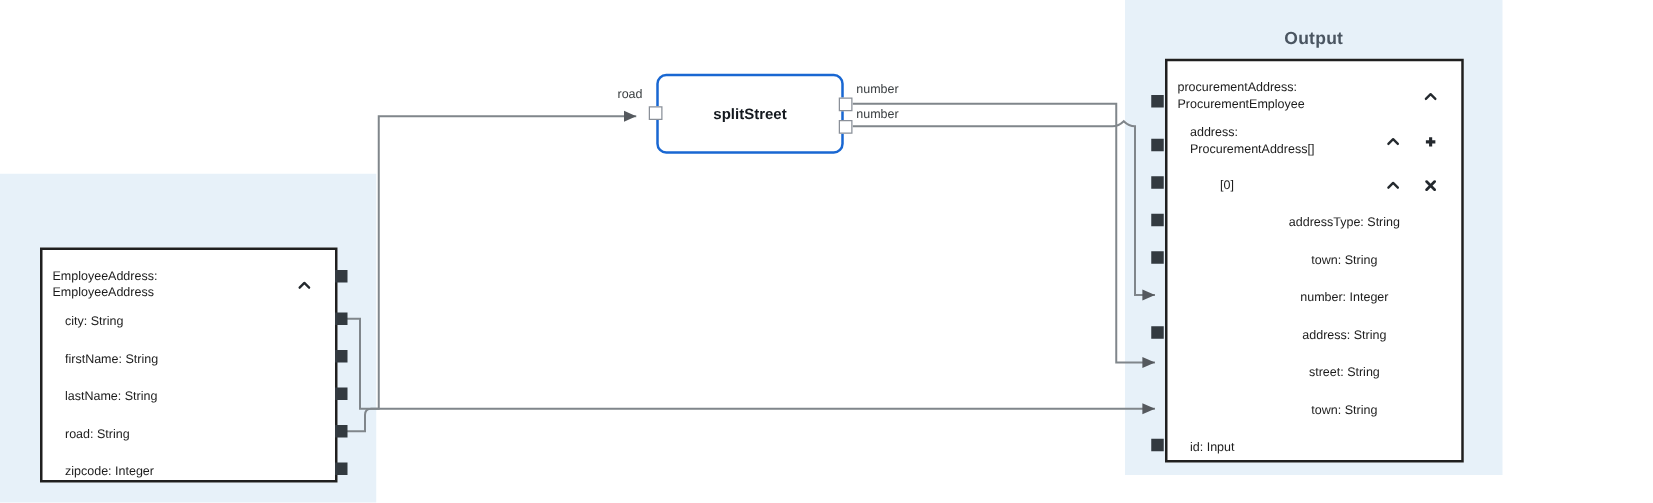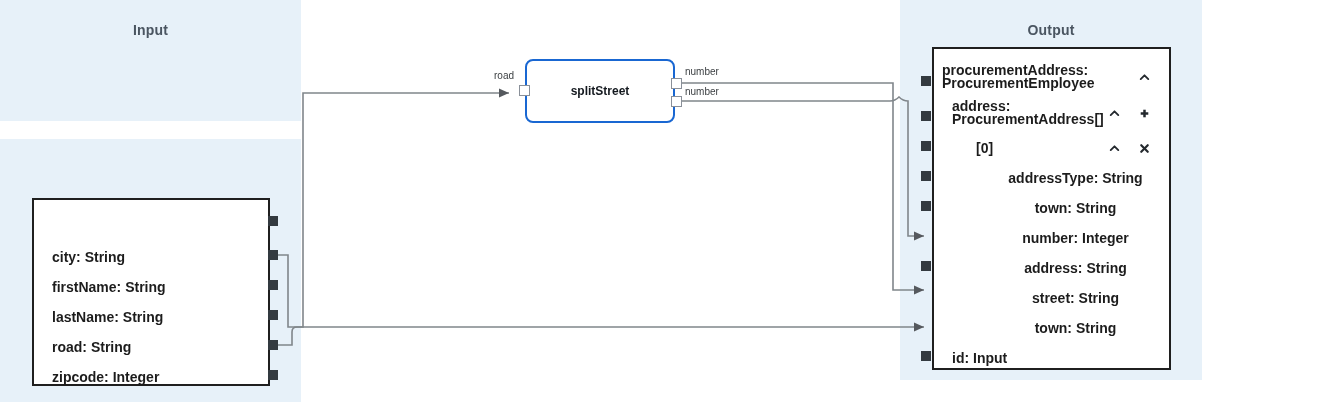--- a/index.html
+++ b/index.html
@@ -47,22 +47,22 @@
 
   .row {
     position: absolute;
     left: 0; right: 0;
     height: 30px;
     display: flex;
     align-items: center;
     box-sizing: border-box;
   }
   .row-label {
-    font-size: 14px;
-    font-weight: bold;
+    font-size: 10px;
+    font-weight: normal;
     color: #1c1c1c;
     line-height: 13px;
     white-space: pre-line;
   }
   .row-icons {
     position: absolute;
     top: 0; bottom: 0;
     display: flex;
     align-items: center;
     gap: 16px;
@@ -121,23 +121,20 @@
   }
 
   
   #edges { position: absolute; inset: 0; pointer-events: none; }
 </style>
 </head>
 <body>
 
 <div id="canvas">
 
-  <div class="zone" id="zone-input">
-    <div class="zone-title" id="title-input">Input</div>
-  </div>
 
   <div class="zone" id="zone-self">
     <div class="zone-title" id="title-self">Self</div>
   </div>
 
   <div class="zone" id="zone-output">
     <div class="zone-title" id="title-output">Output</div>
   </div>
 
   <svg id="edges" width="1322" height="402">
@@ -150,20 +147,31 @@
     <path d="M270,345 H292 V332 Q292,327 297,327 H303 V93 H509" fill="none" stroke="#80868b" stroke-width="1.6" marker-end="url(#arrow)"></path>
 
     <path d="M270,255 H288 V327 H924" fill="none" stroke="#80868b" stroke-width="1.6" marker-end="url(#arrow)"></path>
 
     <path d="M682,83 H893 V290 H924" fill="none" stroke="#80868b" stroke-width="1.6" marker-end="url(#arrow)"></path>
 
     <path d="M682,101 H890 Q895,101 899,97 Q903,101 908,101 V236 H924" fill="none" stroke="#80868b" stroke-width="1.6" marker-end="url(#arrow)"></path>
   </svg>
 
   <div class="node" id="node-self">
+    <div class="row lvl0" style="top:10px;height:36px;">
+      <span class="row-label">EmployeeAddress:
+EmployeeAddress</span>
+      <span class="row-icons" style="right:18px;top:10px;bottom:10px;">
+        <span class="ic">
+          <svg width="13" height="13" viewBox="0 0 24 24" fill="none" stroke="#24292e" stroke-width="3.4" stroke-linecap="round" stroke-linejoin="round">
+            <polyline points="5,15 12,8 19,15"></polyline>
+          </svg>
+        </span>
+      </span>
+    </div>
 
     <div class="row lvl1" style="top:42px;">
       <span class="row-label">city: String</span>
     </div>
     <div class="row lvl1" style="top:72px;">
       <span class="row-label">firstName: String</span>
     </div>
     <div class="row lvl1" style="top:102px;">
       <span class="row-label">lastName: String</span>
     </div>

